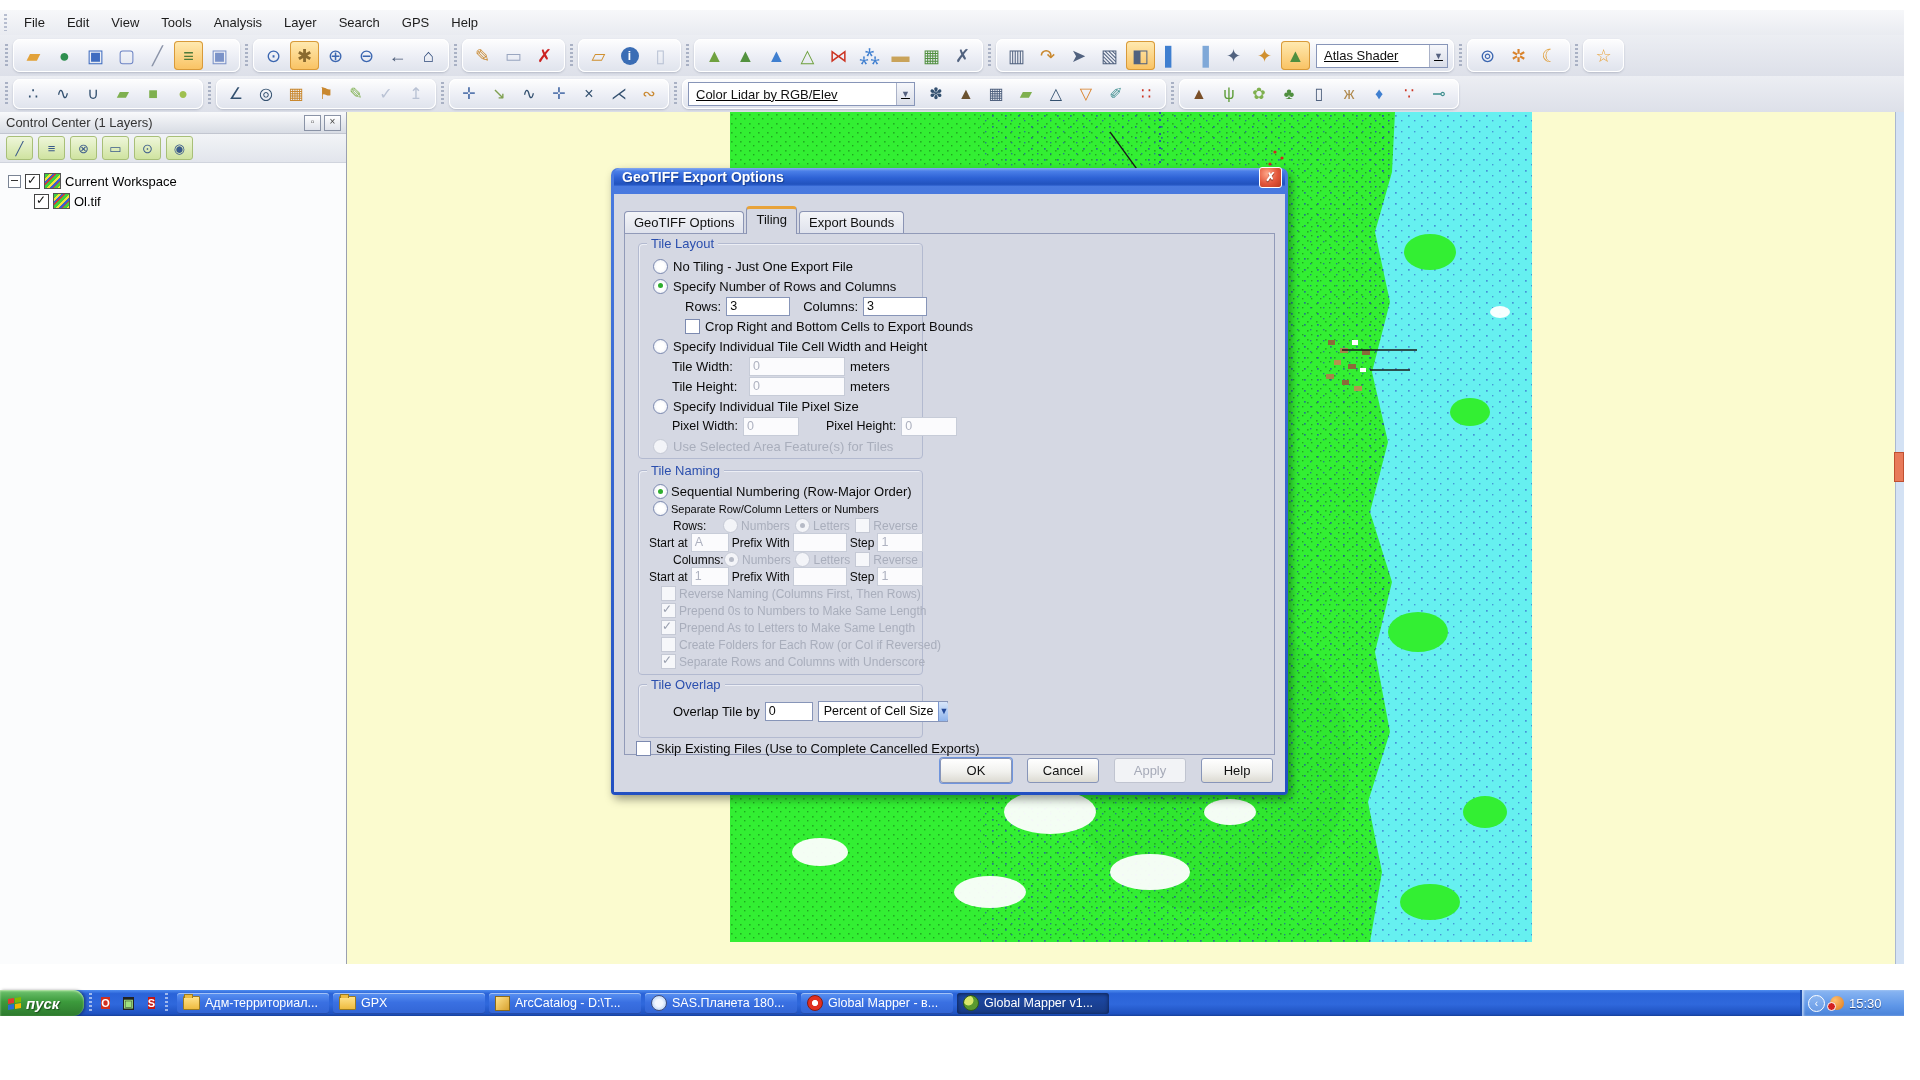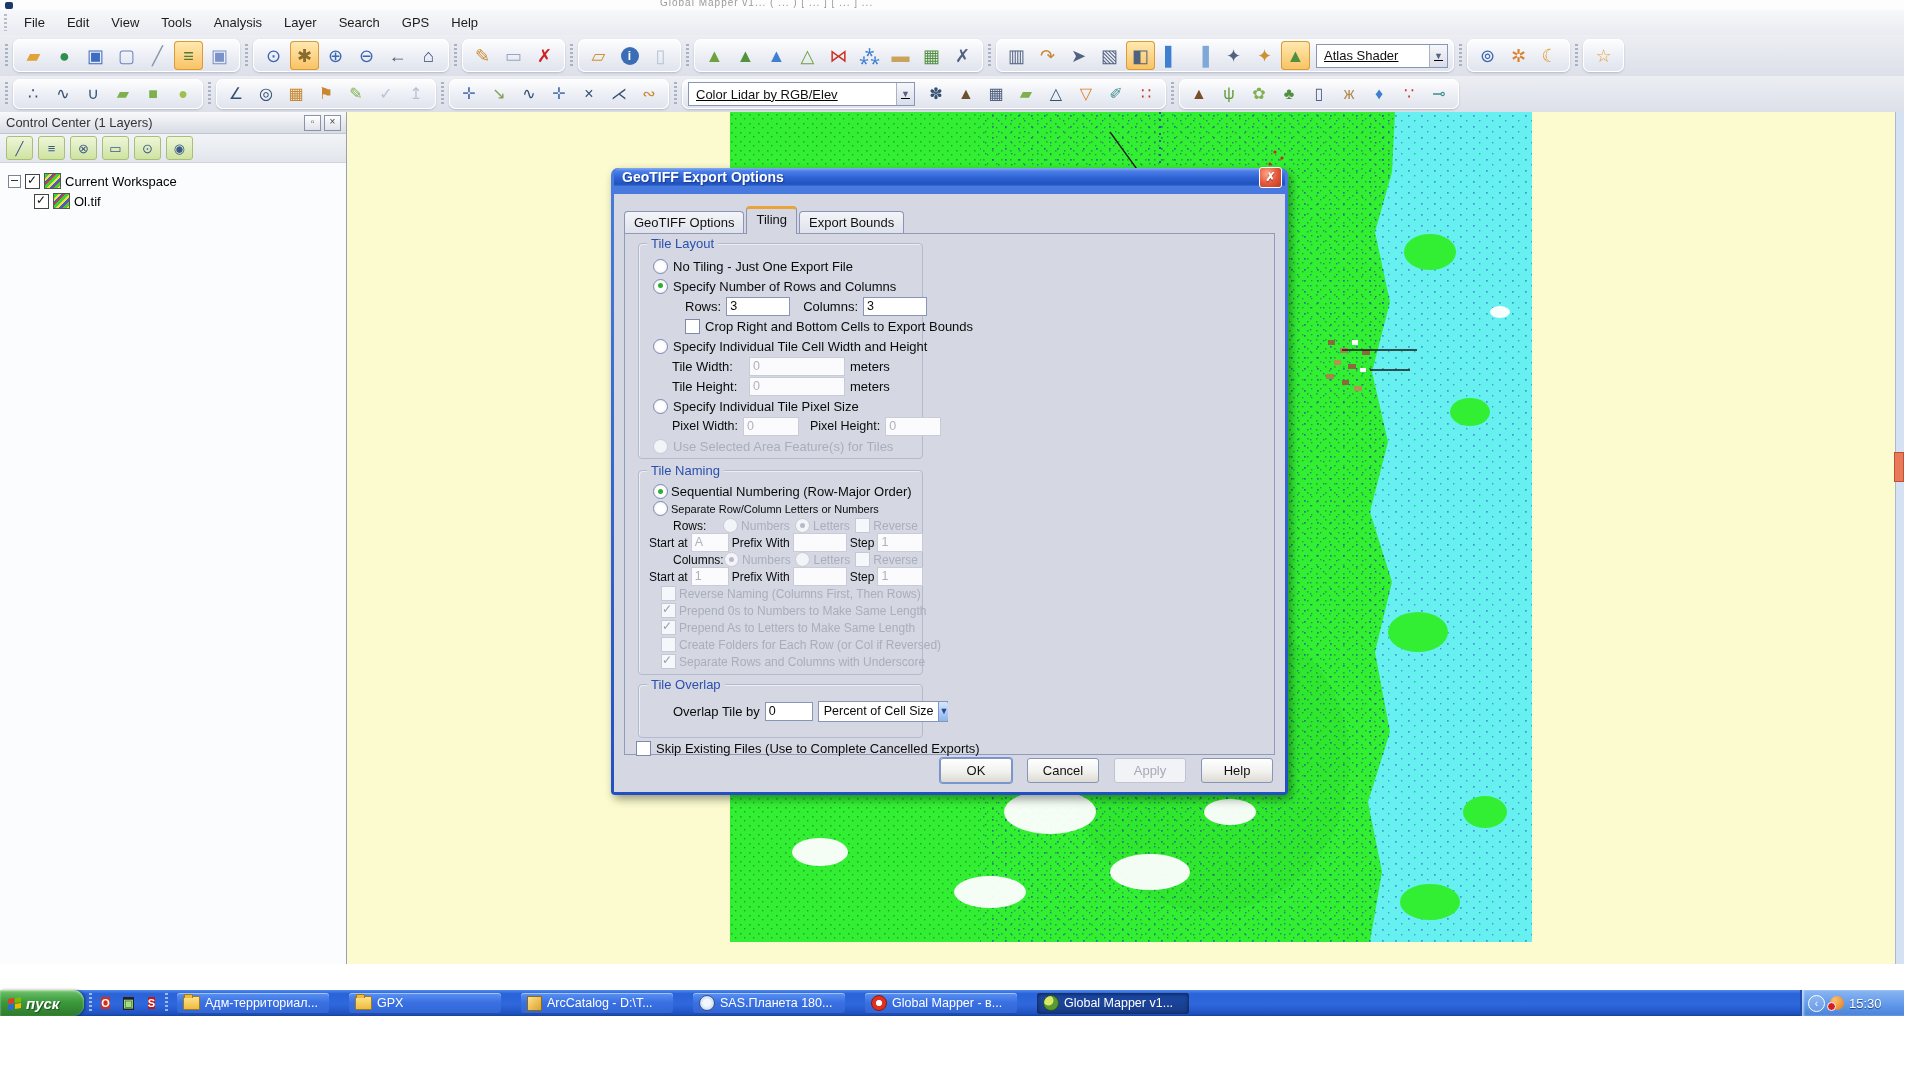--- a/index.html
+++ b/index.html
@@ -128,21 +128,21 @@
     background:linear-gradient(#4f8df0 0%,#2a63d8 14%,#2f68dc 55%,#1e51c0 92%,#16409a 100%);display:flex;align-items:center;}
   #startbtn{width:84px;height:26px;border-radius:0 11px 11px 0;flex:none;display:flex;align-items:center;gap:5px;padding-left:8px;box-sizing:border-box;
     background:linear-gradient(#6fc46f 0%,#3c9a3c 45%,#2f7d2f 95%);box-shadow:inset 0 1px 2px #bfe8af,2px 0 3px rgba(0,0,0,.35);
     color:#fff;font-weight:bold;font-style:italic;font-size:15px;text-shadow:1px 1px 1px #1d4f1d;}
   .flag{display:grid;grid-template-columns:6px 6px;grid-template-rows:5px 5px;gap:1px;transform:skewY(-8deg);}
   .flag b:nth-child(1){background:#e23a2e;}.flag b:nth-child(2){background:#7fba00;}
   .flag b:nth-child(3){background:#2a6cd4;}.flag b:nth-child(4){background:#f5b800;}
   .tbgrip{width:3px;height:20px;margin:0 5px;background:repeating-linear-gradient(rgba(255,255,255,.55) 0 2px,transparent 2px 4px);flex:none;}
   #quicklaunch{display:flex;align-items:center;gap:6px;flex:none;}
   .ql{width:17px;height:17px;border-radius:3px;display:flex;align-items:center;justify-content:center;font-size:11px;font-weight:bold;}
-  #tasks{display:flex;align-items:center;gap:20px;flex:none;margin-left:4px;}
+  #tasks{display:flex;align-items:center;gap:4px;flex:none;margin-left:4px;}
   .task{width:152px;height:21px;border-radius:3px;display:flex;align-items:center;gap:5px;padding:0 6px;box-sizing:border-box;
     background:linear-gradient(#5a92f2,#3a70e2 45%,#3265d5);box-shadow:inset 0 1px 0 rgba(255,255,255,.45),inset 0 -1px 0 rgba(0,0,30,.25);
     color:#fff;font-size:12.5px;white-space:nowrap;overflow:hidden;}
   .task.active{background:linear-gradient(#1d4aa8,#173a85);box-shadow:inset 0 1px 4px rgba(0,0,10,.6);}
   .tico{width:15px;height:12px;flex:none;position:relative;}
   .ic-folder{background:linear-gradient(#ffe28a,#eebb3f);border:1px solid #9a7a20;border-radius:1px;}
   .ic-folder::before{content:"";position:absolute;left:0;top:-3px;width:7px;height:3px;background:#eebb3f;border:1px solid #9a7a20;border-bottom:none;border-radius:1px 1px 0 0;}
   .ic-arc{background:linear-gradient(135deg,#ffe28a,#d8a22f);border:1px solid #8a6a1a;width:13px;height:13px;}
   .ic-sas{width:14px;height:14px;border-radius:50%;background:radial-gradient(#f2f7ff 35%,#9ec2f0);border:1px solid #44507a;
     display:flex;align-items:center;justify-content:center;font-size:8px;color:#335a9e;}
@@ -154,24 +154,20 @@
     display:flex;align-items:center;justify-content:center;background:rgba(255,255,255,.15);}
   .ic-avast{width:14px;height:14px;border-radius:50%;background:radial-gradient(circle at 35% 30%,#ffc070,#e07818);position:relative;}
   .ic-avast::after{content:"";position:absolute;left:-3px;bottom:-1px;width:7px;height:7px;border-radius:50%;background:#d42020;border:1px solid #fff;}
   #clock{color:#fff;font-size:13px;text-shadow:0 1px 1px #1a3a7a;}
 </style>
 </head>
 <body>
 
 <div id="screen">
 
-  <div id="titlesliver">
-    <span class="appico"></span>
-    <span class="t">Global Mapper v1... ( ... ) [ ... ] [ ... ] ...</span>
-  </div>
 
   <div id="menubar">
     <span class="mgrip"></span>
     <div style="display:flex">
         <span class="mitem">File</span>
         <span class="mitem">Edit</span>
         <span class="mitem">View</span>
         <span class="mitem">Tools</span>
         <span class="mitem">Analysis</span>
         <span class="mitem">Layer</span>
@@ -637,21 +633,21 @@
               <span class="inp dis" style="width:88px">0</span>
               <span>meters</span>
             </div>
             <div class="row" style="margin-left:6px">
               <span class="rd"></span>
               <span>Specify Individual Tile Pixel Size</span>
             </div>
             <div class="row" style="margin-left:25px;font-size:12.5px">
               <span style="width:70px">Pixel Width:</span>
               <span class="inp dis" style="width:48px">0</span>
-              <span style="margin-left:6px">Pixel Height:</span>
+              <span style="margin-left:22px">Pixel Height:</span>
               <span class="inp dis" style="width:48px">0</span>
             </div>
             <div class="row" style="margin-left:6px">
               <span class="rd dis"></span>
               <span class="dtx">Use Selected Area Feature(s) for Tiles</span>
             </div>
           </div>
         </div>
 
         <div class="grp" id="grp-naming">

